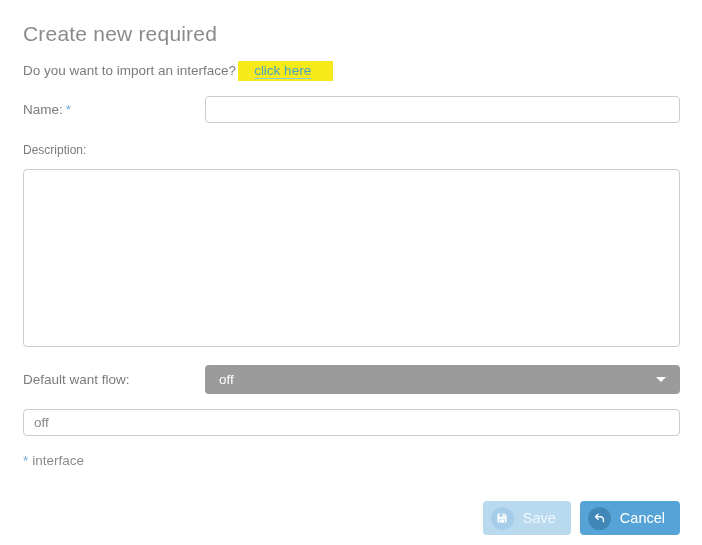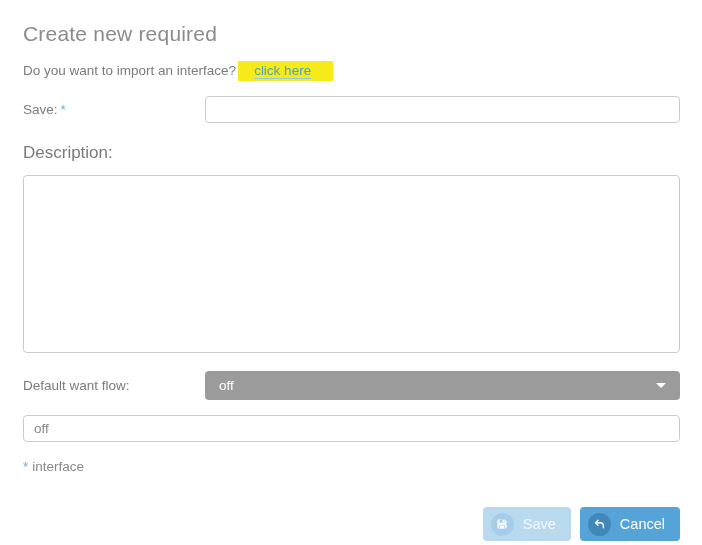--- a/index.html
+++ b/index.html
@@ -62,21 +62,21 @@
     padding: 0 10px;
     font-family: "Liberation Sans", sans-serif;
     font-size: 13.5px;
     color: #8a8a8a;
     outline: none;
     background: #fff;
   }
   .desc-label {
     display: block;
     margin-top: 20px;
-    font-size: 17px;
+    font-size: 12px;
     color: #7b7b7b;
   }
   .desc-textarea {
     display: block;
     width: 657px;
     height: 178px;
     margin-top: 12px;
     border: 1px solid #cbcbcb;
     border-radius: 4px;
     padding: 8px 10px;
@@ -147,21 +147,21 @@
 </head>
 <body>
 
 <div class="page">
 
   <h1 class="page-title">Create new required</h1>
 
   <p class="import-line"><span>Do you want to import an interface?</span><span class="highlight"><a class="import-link">click here</a></span></p>
 
   <div class="form-row">
-    <span class="form-label"><span>Save:</span><span class="req-mark">*</span></span>
+    <span class="form-label"><span>Name:</span><span class="req-mark">*</span></span>
     <input class="text-input" type="text" value="" style="">
   </div>
 
   <label class="desc-label">Description:</label>
   <textarea class="desc-textarea" style=""></textarea>
 
   <div class="form-row">
     <span class="form-label">Default want flow:</span>
     <div class="select-box">
       <span>off</span>

